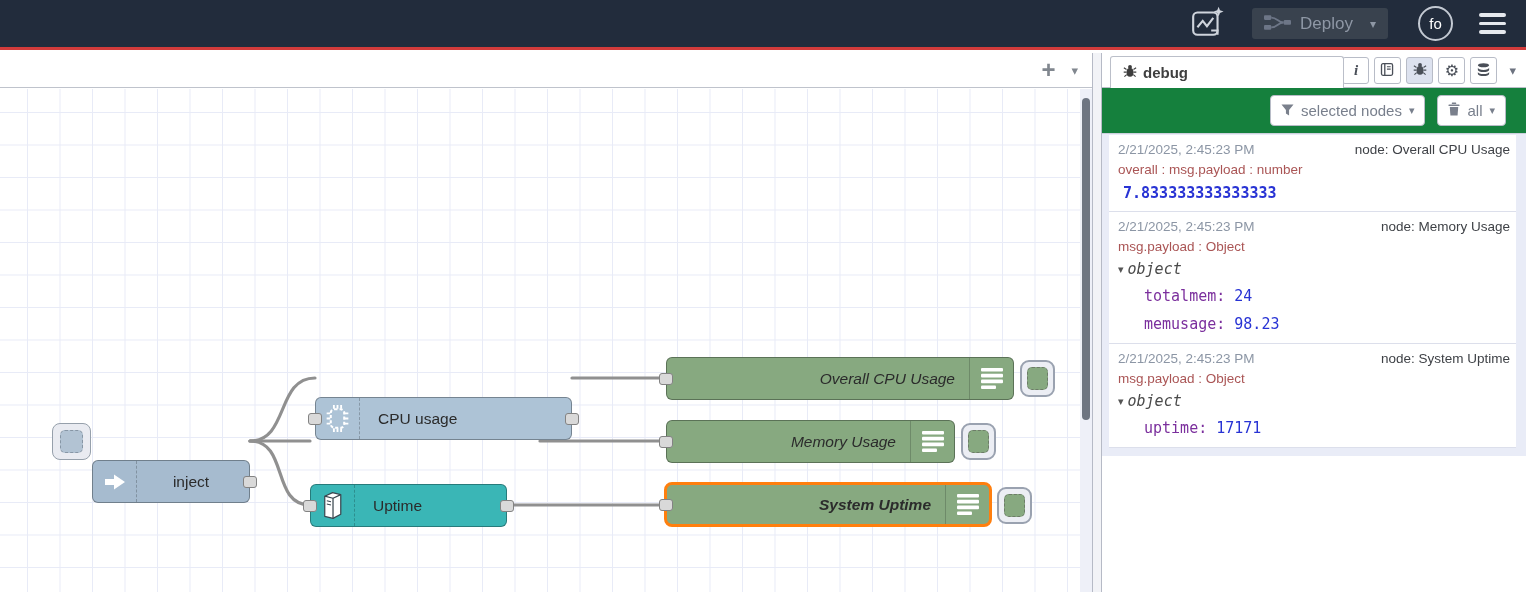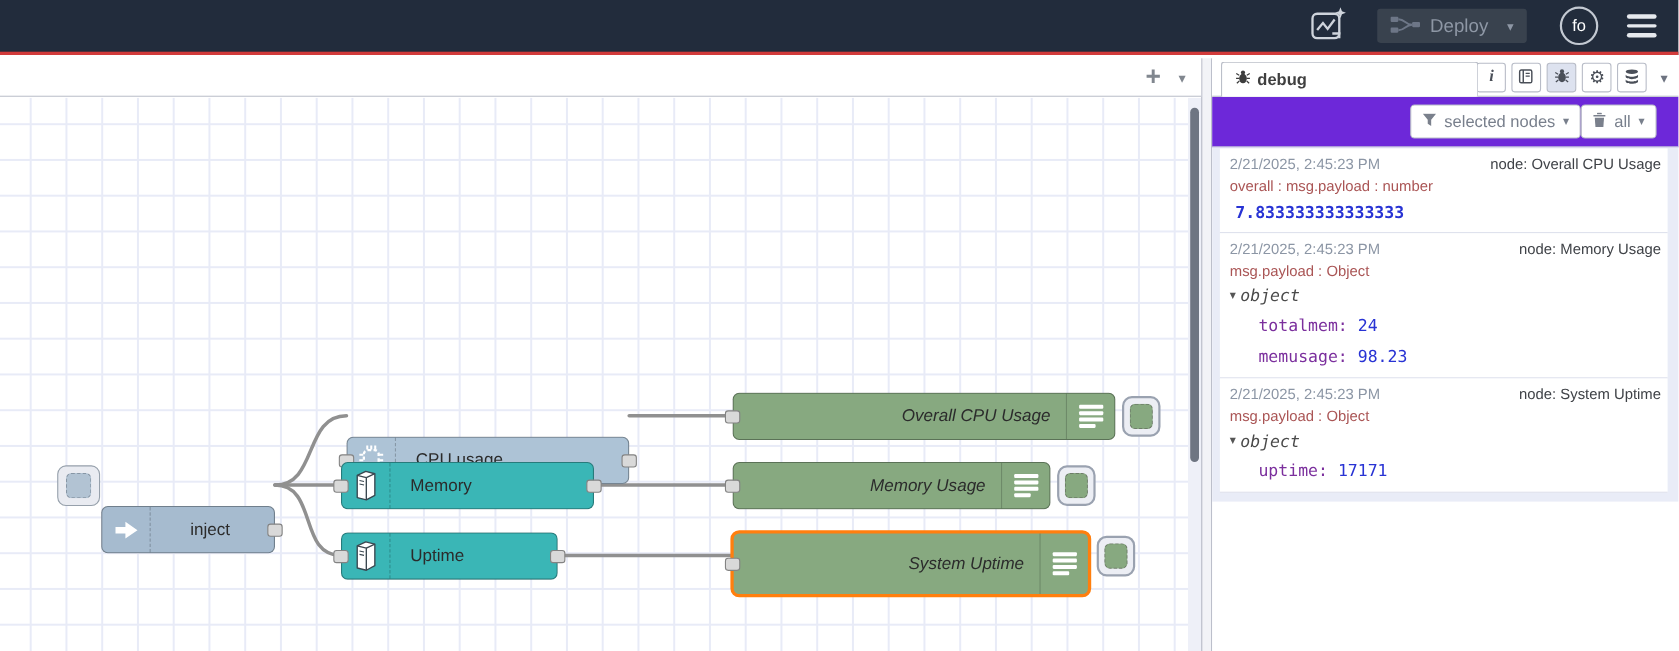--- a/index.html
+++ b/index.html
@@ -79,22 +79,22 @@
     align-items:center; padding-left:12px; gap:6px; z-index:2; cursor:pointer; }
   .tab-debug .tlabel { font-weight:bold; font-size:15px; color:#3f3f3f; }
   .side-icons { position:absolute; right:10px; top:4px; display:flex; align-items:center; gap:5px; }
   .sq-btn { width:27px; height:27px; border:1px solid #b8bcc7; border-radius:3px; background:#fff;
     display:flex; align-items:center; justify-content:center; color:#4a4f58; cursor:pointer; }
   .sq-btn.active { background:#dde2ef; }
   .sq-btn .info-i { font-family:"Liberation Serif", serif; font-weight:bold; font-style:italic; font-size:15px; }
   .sq-btn .gear { font-size:16px; line-height:1; }
   .side-caret { color:#6d7380; font-size:13px; margin-left:7px; background:none; border:none; cursor:pointer; }
 
-  .side-toolbar { height:46px; background:#6d28d9; border-bottom:1px solid #ccd0dc; display:flex;
-    align-items:center; justify-content:flex-end; padding-right:20px; }
+  .side-toolbar { height:46px; background:#15803d; border-bottom:1px solid #ccd0dc; display:flex;
+    align-items:center; justify-content:flex-end; gap:12px; padding-right:20px; }
   .pill-btn { height:31px; background:#fff; border:1px solid #b8bcc7; border-radius:4px; color:#787f8c;
     font-size:15px; display:flex; align-items:center; gap:7px; padding:0 10px; cursor:pointer; }
   .pill-btn .caret { font-size:11px; }
 
   .msg-list { background:#e9ecf7; padding:1px 10px 8px 7px; }
   .msg { background:#fff; border-bottom:1px solid #dcdfeb; padding:5px 6px 5px 9px; }
   .msg-meta { display:flex; justify-content:space-between; font-size:13.5px; line-height:20px; }
   .msg-ts { color:#8c96a5; white-space:nowrap; }
   .msg-node { color:#3f4247; white-space:nowrap; }
   .msg-path { color:#aa5555; font-size:13.5px; line-height:20px; }
@@ -183,47 +183,32 @@
           <g stroke="#fff" stroke-width="1.8">
             <path d="M8.5 5.5 V2 M12 5.5 V2 M15.5 5.5 V2 M8.5 28 V24.5 M12 28 V24.5 M15.5 28 V24.5 M5 10 H1.5 M5 15 H1.5 M5 20 H1.5 M22.5 10 H19 M22.5 15 H19 M22.5 20 H19"></path>
           </g>
         </svg>
     </span>
     <span class="nlabel">CPU usage</span>
     <span class="port in"></span>
     <span class="port out"></span>
   </div>
 
-  <div class="node n-os lbl-left" style="left:310px; top:420px; width:230px;">
+
+  <div class="node n-os lbl-left" style="left:310px; top:484px; width:197px;">
     <span class="icon-sec">
       <svg width="27" height="31" viewBox="0 0 26 30">
           <g stroke="#3a4750" stroke-width="1.2" fill="#fff" stroke-linejoin="round">
             <path d="M5.5 6 L13 2.5 L21 4.5 V23.5 L13.5 27.5 L5.5 25.5 Z"></path>
             <path d="M5.5 6 L13.5 8 V27.5" fill="none"></path>
             <path d="M13.5 8 L21 4.5" fill="none"></path>
             <path d="M7.5 10.5 l4 0.9 M7.5 13.5 l4 0.9" stroke-width="1"></path>
           </g>
         </svg>
     </span>
-    <span class="nlabel">Memory</span>
-    <span class="port in"></span>
-    <span class="port out"></span>
-  </div>
-
-  <div class="node n-os lbl-left" style="left:310px; top:484px; width:197px;">
-    <span class="icon-sec">
-      <svg width="27" height="31" viewBox="0 0 26 30">
-          <g stroke="#3a4750" stroke-width="1.2" fill="#fff" stroke-linejoin="round">
-            <path d="M5.5 6 L13 2.5 L21 4.5 V23.5 L13.5 27.5 L5.5 25.5 Z"></path>
-            <path d="M5.5 6 L13.5 8 V27.5" fill="none"></path>
-            <path d="M13.5 8 L21 4.5" fill="none"></path>
-            <path d="M7.5 10.5 l4 0.9 M7.5 13.5 l4 0.9" stroke-width="1"></path>
-          </g>
-        </svg>
-    </span>
     <span class="nlabel">Uptime</span>
     <span class="port in"></span>
     <span class="port out"></span>
   </div>
 
   <div class="node n-debug icon-right lbl-right" style="left:666px; top:357px; width:348px;">
     <span class="nlabel">Overall CPU Usage</span>
     <span class="icon-sec">
       <svg width="24" height="23" viewBox="0 0 24 23">
           <g fill="#fff">
@@ -251,21 +236,21 @@
             <rect x="1" y="18.4" width="15" height="3.6" rx="1"></rect>
           </g>
         </svg>
     </span>
     <span class="port in"></span>
   </div>
   <button class="dbg-toggle" style="left:961px; top:423px;">
       <i></i>
     </button>
 
-  <div class="node n-debug icon-right lbl-right selected" style="left:664px; top:482px; width:328px; height:61px;">
+  <div class="node n-debug icon-right lbl-right selected" style="left:664px; top:482px; width:328px; height:45px;font-weight:bold;">
     <span class="nlabel">System Uptime</span>
     <span class="icon-sec">
       <svg width="24" height="23" viewBox="0 0 24 23">
           <g fill="#fff">
             <rect x="1" y="1" width="22" height="3.6" rx="1"></rect>
             <rect x="1" y="6.8" width="22" height="3.6" rx="1"></rect>
             <rect x="1" y="12.6" width="22" height="3.6" rx="1"></rect>
             <rect x="1" y="18.4" width="15" height="3.6" rx="1"></rect>
           </g>
         </svg>

